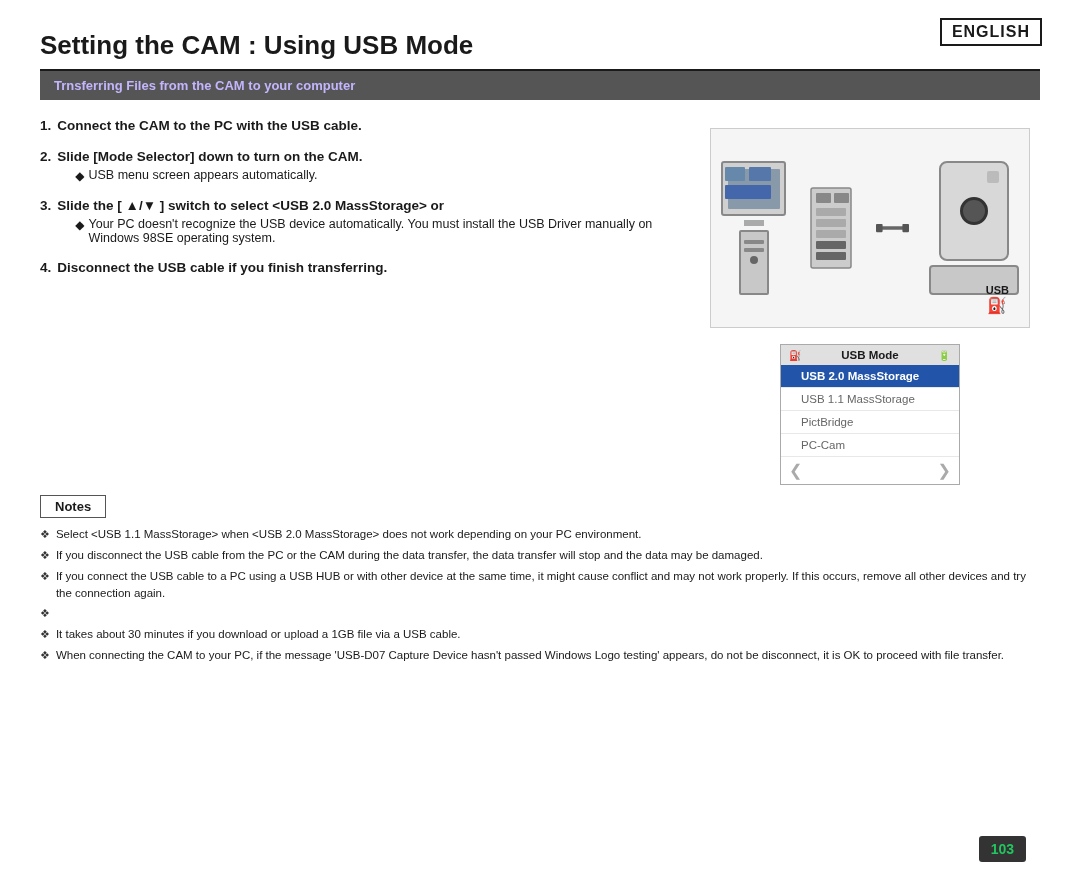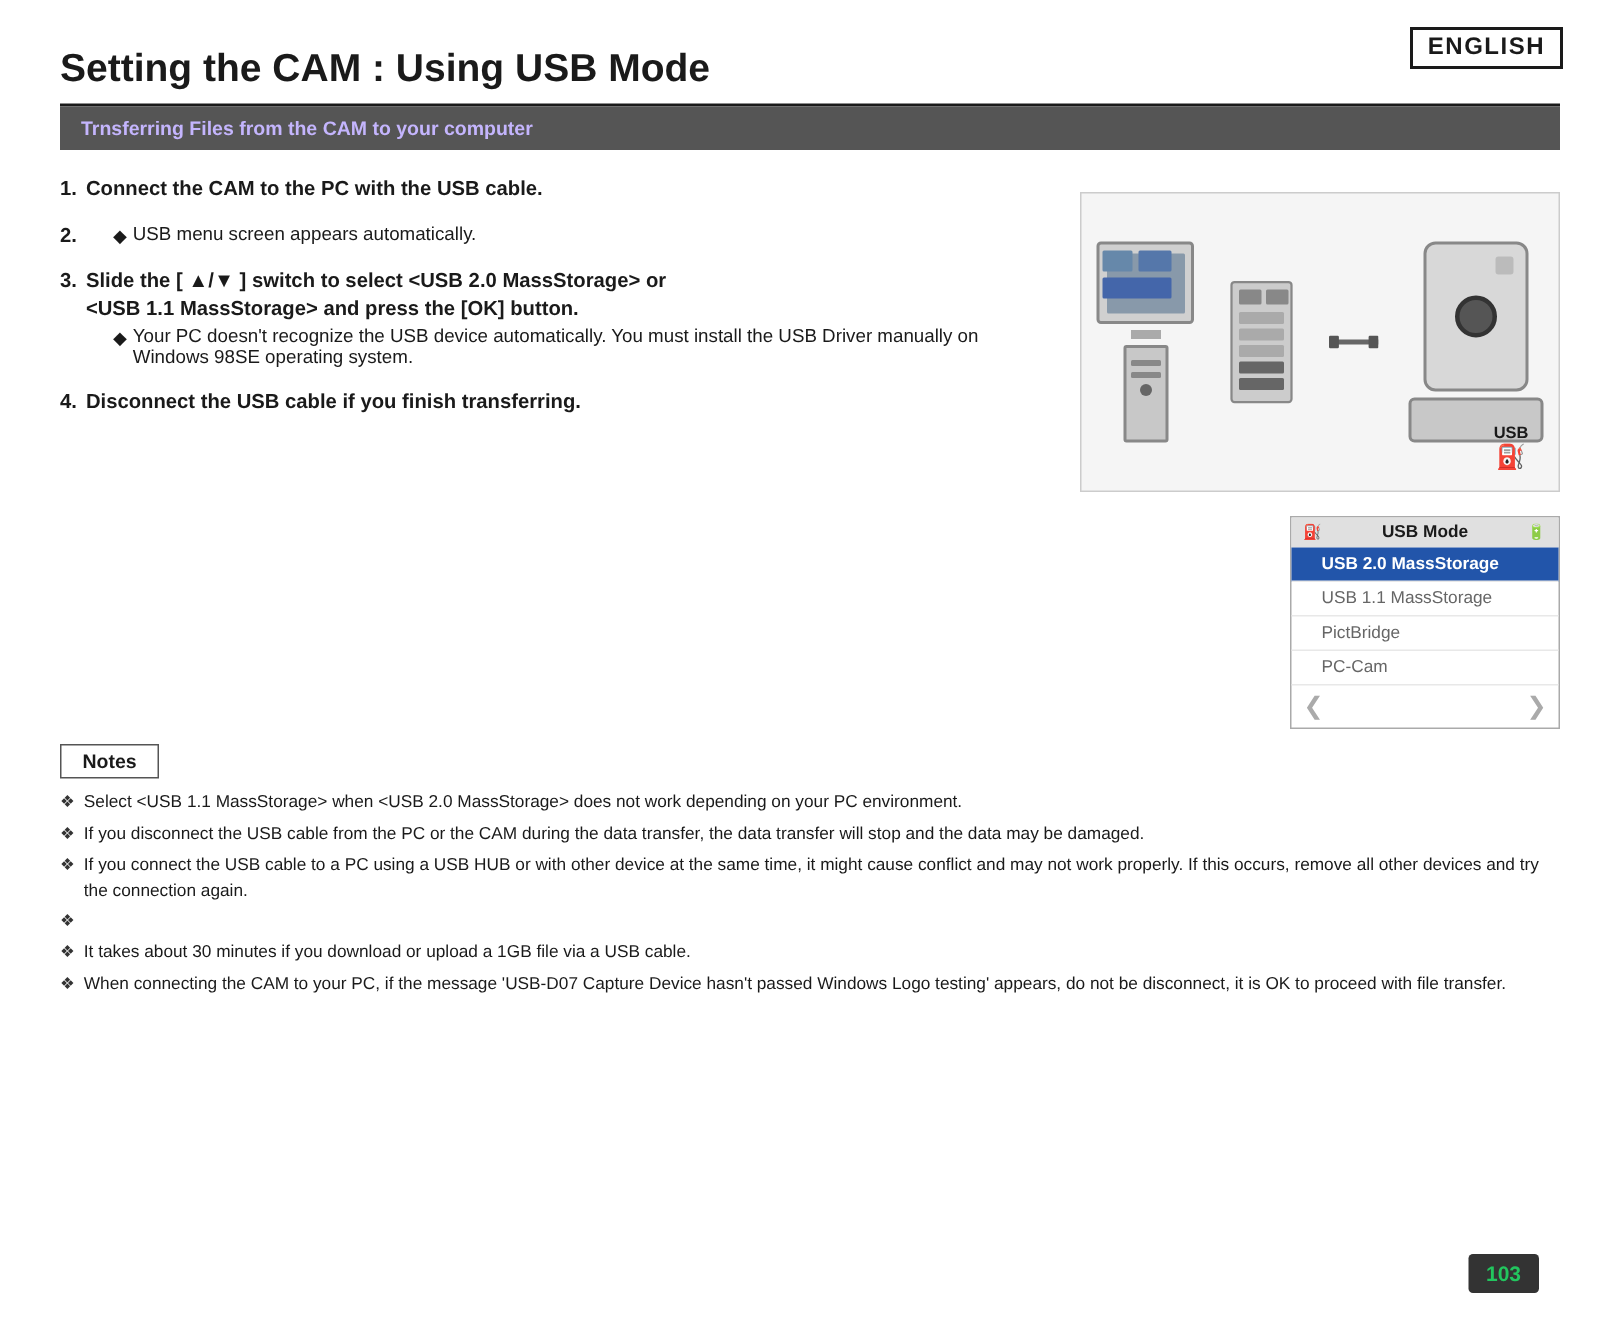--- a/index.html
+++ b/index.html
@@ -63,21 +63,21 @@
 
     .left-column {
       flex: 1;
       padding-right: 20px;
     }
 
     .right-column {
       width: 340px;
       display: flex;
       flex-direction: column;
-      align-items: flex-end;
+      align-items: center;
       gap: 10px;
     }
 
     .step-title {
       font-weight: bold;
       font-size: 13.5px;
       margin-bottom: 4px;
     }
 
     .bullet-item {
@@ -347,32 +347,32 @@
       <div class="step-row">
         <span class="step-number-label">1.</span>
         <div class="step-content">
           <div class="step-title">Connect the CAM to the PC with the USB cable.</div>
         </div>
       </div>
 
       <div class="step-row">
         <span class="step-number-label">2.</span>
         <div class="step-content">
+          <div class="step-title">Slide [Mode Selector] down to turn on the CAM.</div>
           <div class="bullet-item">
             <span class="bullet-symbol">◆</span>
             <span>USB menu screen appears automatically.</span>
           </div>
         </div>
       </div>
 
       <div class="step-row">
         <span class="step-number-label">3.</span>
         <div class="step-content">
           <div class="step-title">Slide the [ ▲/▼ ] switch to select &lt;USB 2.0 MassStorage&gt; or</div>
-          <div class="step-title">&lt;USB 1.1 MassStorage&gt; and press the [OK] button.</div>
           <div class="bullet-item">
             <span class="bullet-symbol">◆</span>
             <span>Your PC doesn't recognize the USB device automatically. You must install the USB Driver manually on Windows 98SE operating system.</span>
           </div>
         </div>
       </div>
 
       <div class="step-row">
         <span class="step-number-label">4.</span>
         <div class="step-content">

